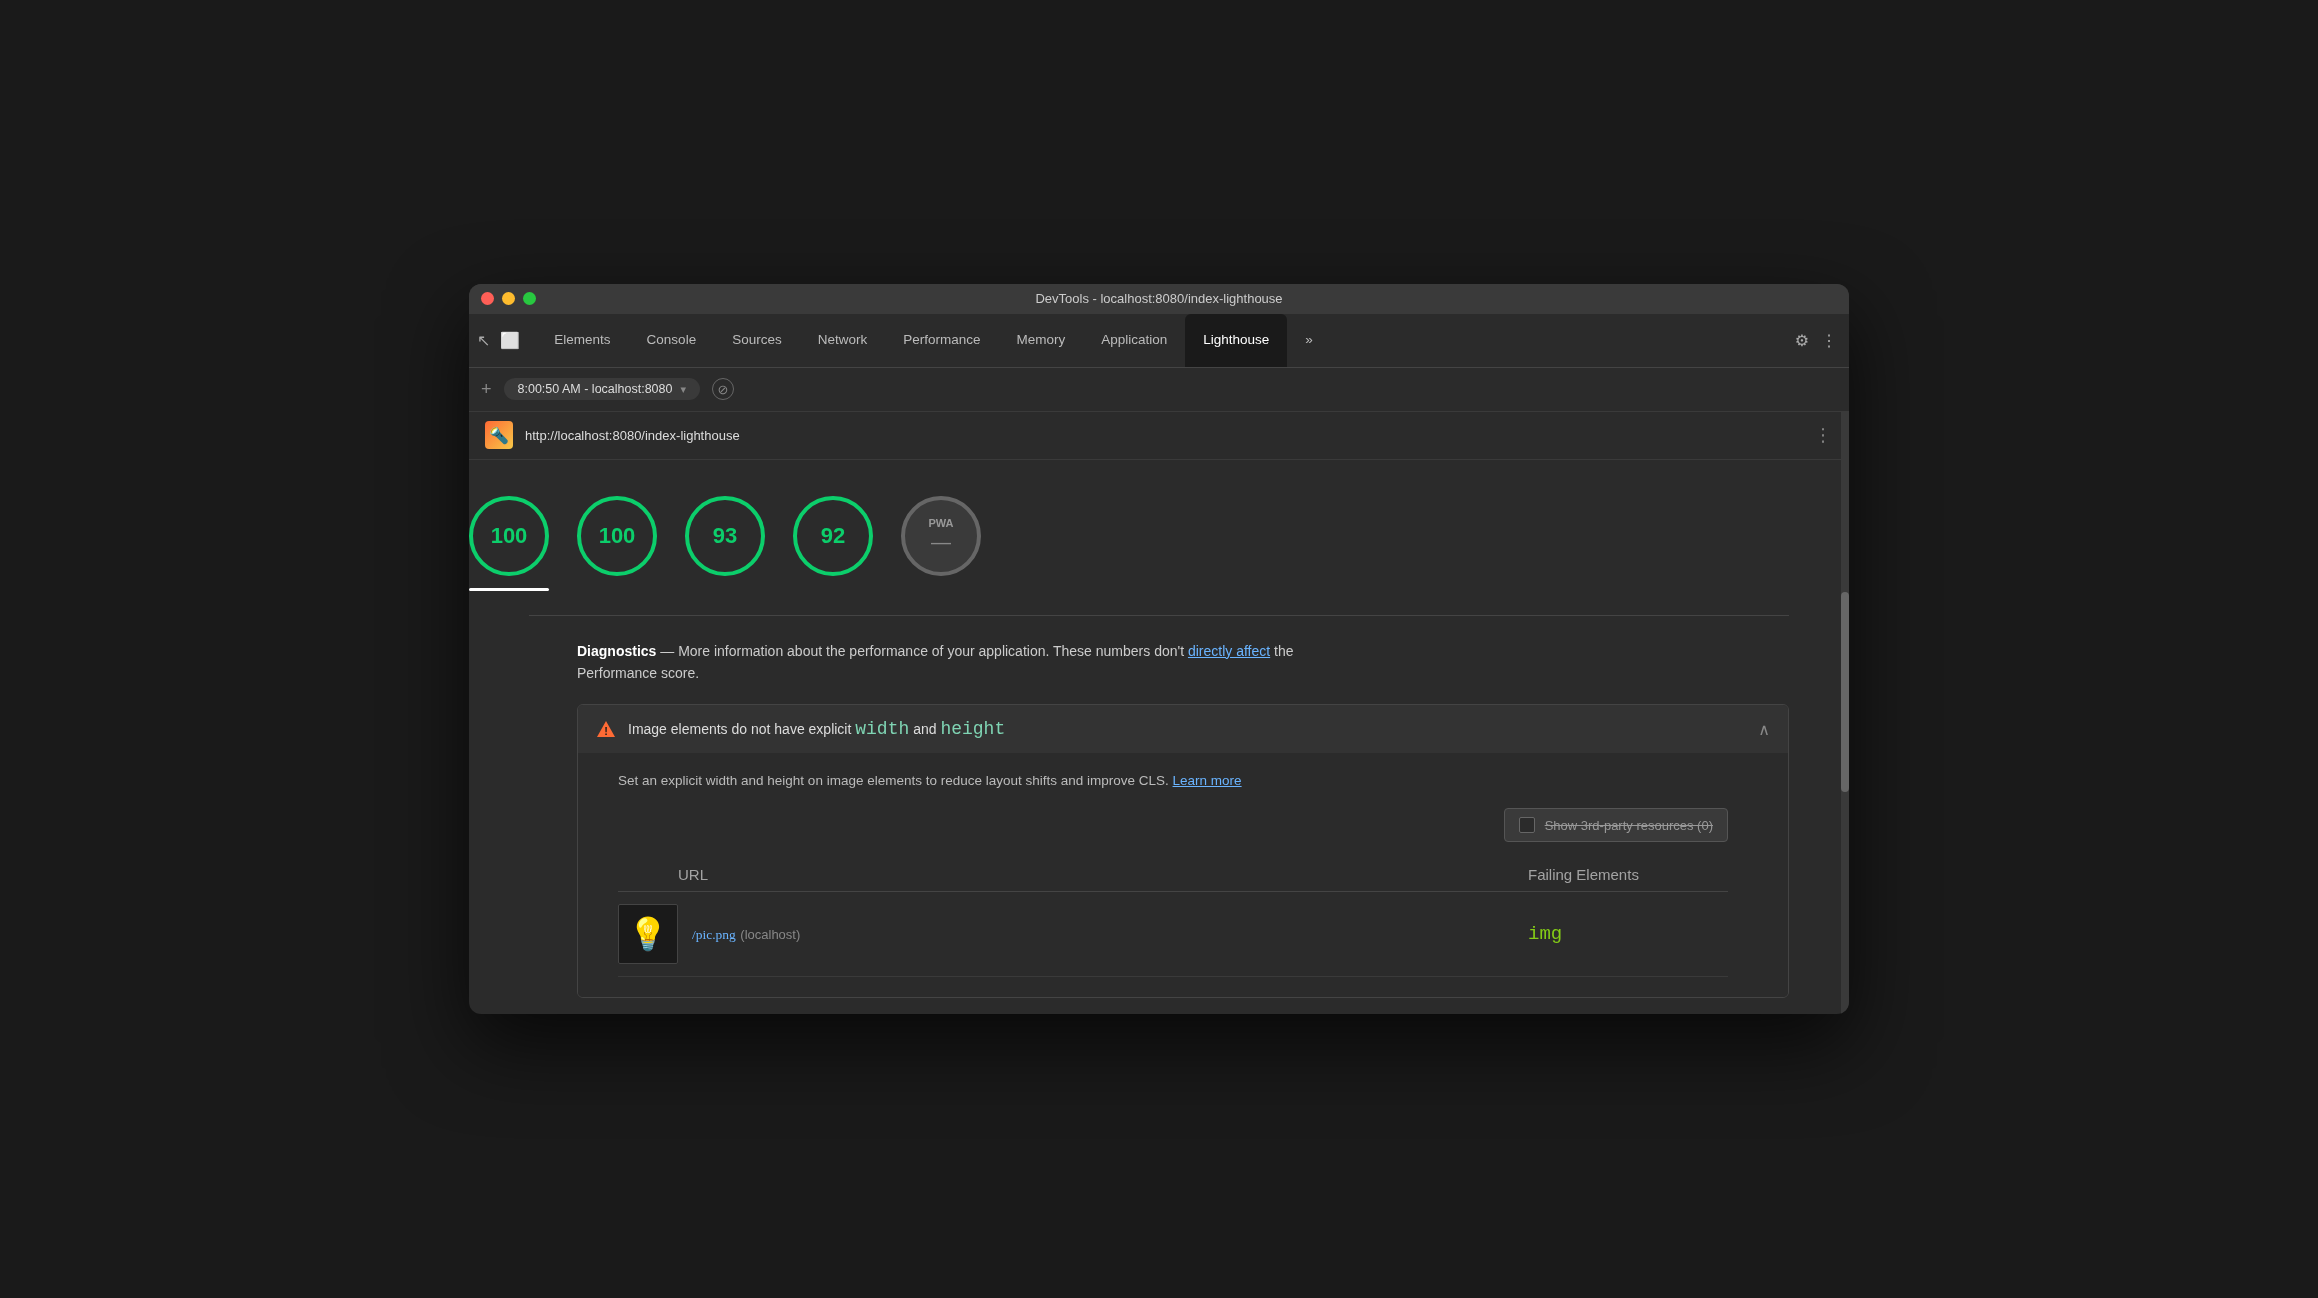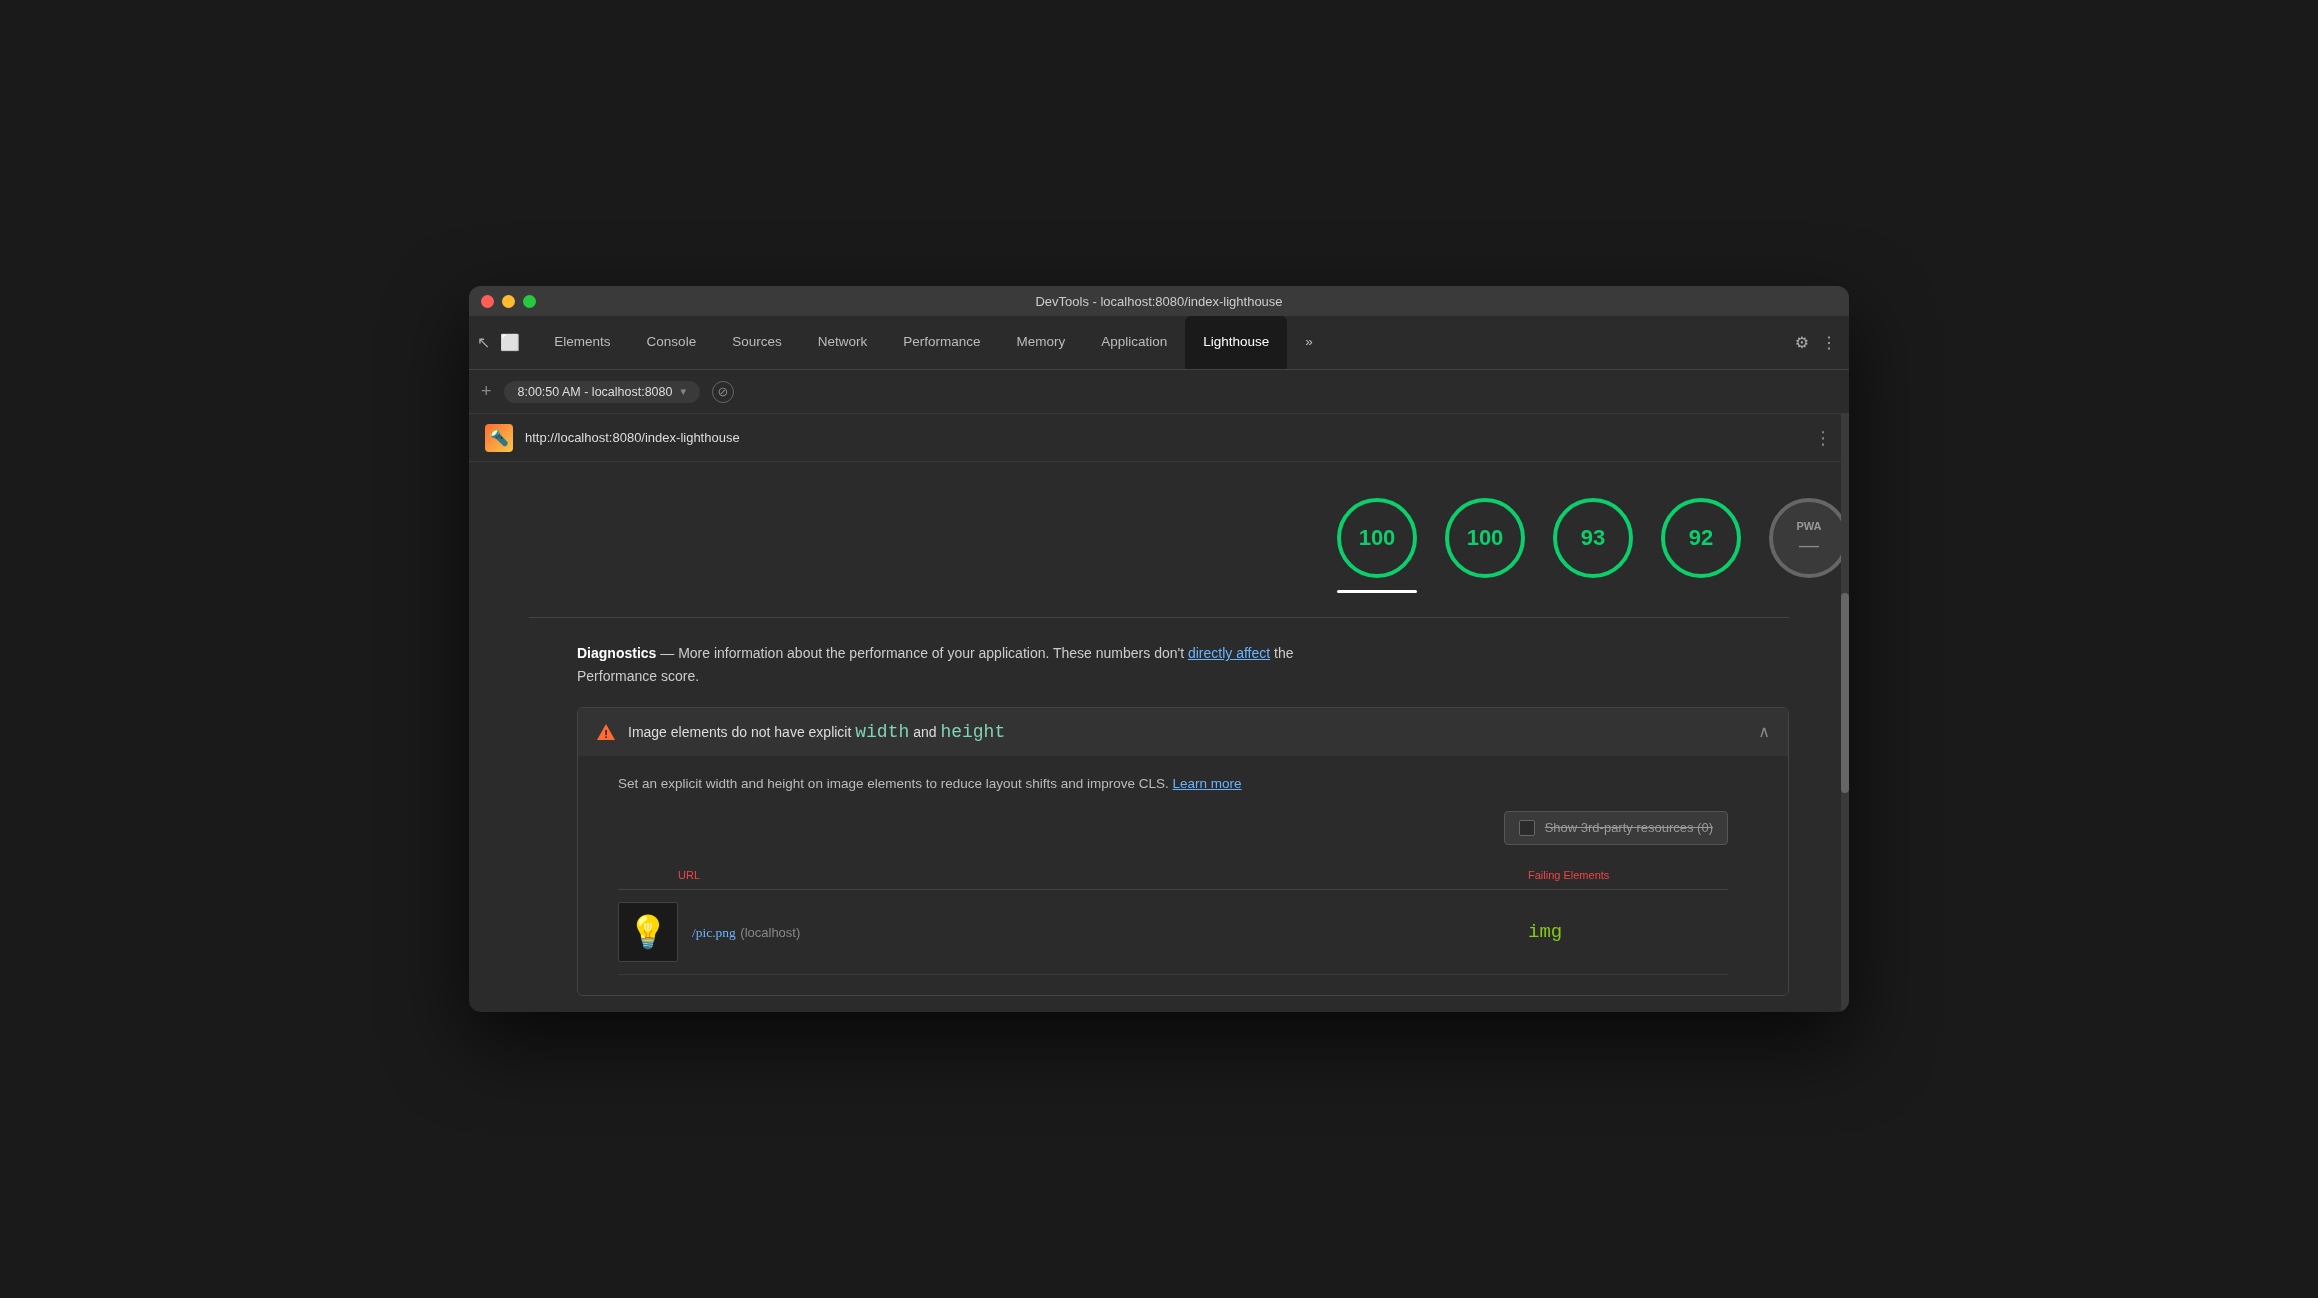--- a/index.html
+++ b/index.html
@@ -169,21 +169,21 @@
 
     
     .main-content {
       background: #2b2b2b;
       padding: 20px 0 0 0;
     }
 
     
     .scores-row {
       display: flex;
-      justify-content: flex-end;
+      justify-content: flex-start;
       gap: 28px;
       padding: 16px 0 24px 0;
     }
     .score-circle {
       width: 80px;
       height: 80px;
       border-radius: 50%;
       display: flex;
       align-items: center;
       justify-content: center;
@@ -322,22 +322,22 @@
       background: #2b2b2b;
     }
 
     .table-area {
       width: 100%;
     }
     .table-header-row {
       display: flex;
       padding: 8px 0;
       border-bottom: 1px solid #444;
-      color: #ef4444;
-      font-size: 11px;
+      color: #a3a3a3;
+      font-size: 15px;
     }
     .col-url { flex: 1; padding-left: 60px; }
     .col-failing { width: 200px; text-align: left; }
 
     .table-data-row {
       display: flex;
       align-items: center;
       padding: 12px 0;
       border-bottom: 1px solid #3a3a3a;
     }

